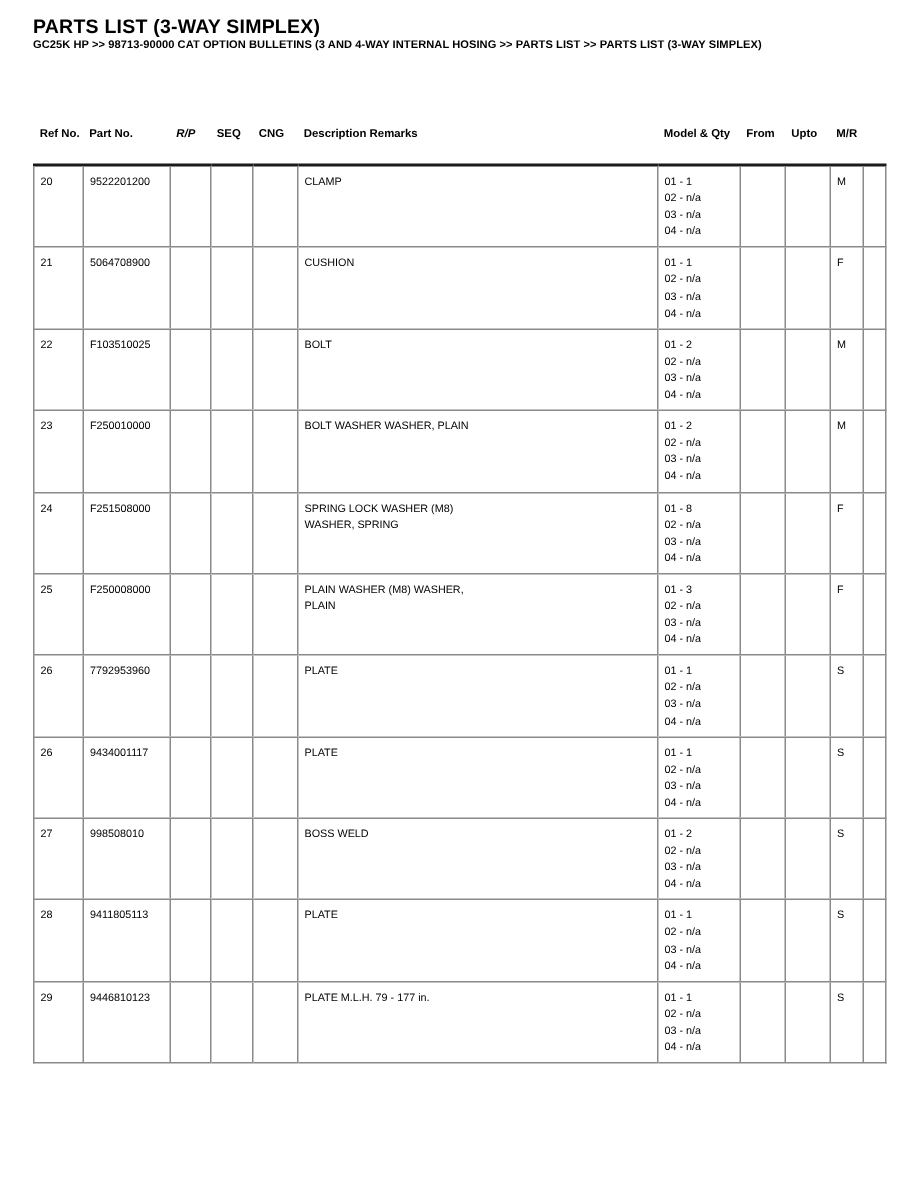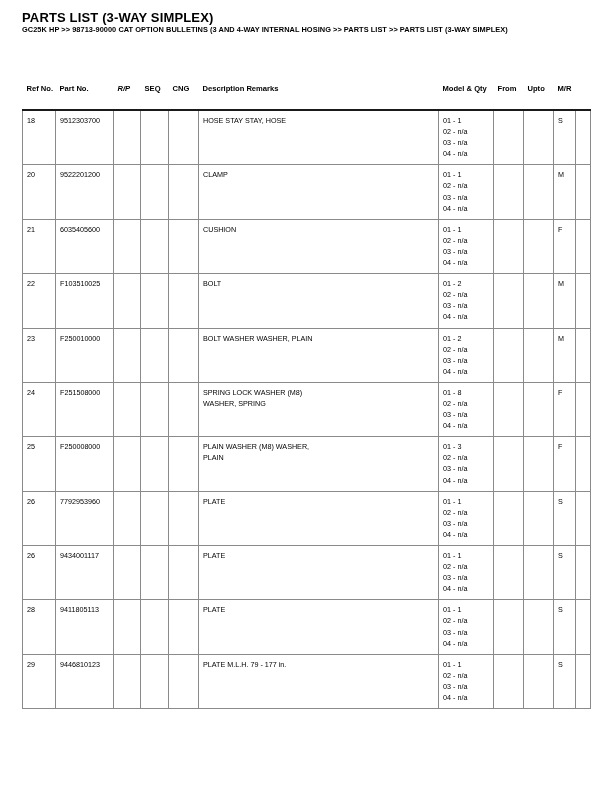--- a/index.html
+++ b/index.html
@@ -122,40 +122,20 @@
         <th class="c-desc">Description Remarks</th>
         <th class="c-model">Model &amp; Qty</th>
         <th class="c-from">From</th>
         <th class="c-upto">Upto</th>
         <th class="c-mr">M/R</th>
         <th class="c-tail"></th>
       </tr>
     </thead>
     <tbody id="parts-body">
         <tr>
-          <td class="c-ref">18</td>
-          <td class="c-part">9512303700</td>
-          <td class="c-rp"></td>
-          <td class="c-seq"></td>
-          <td class="c-cng"></td>
-          <td class="c-desc">
-            <span class="desc-line">HOSE STAY STAY, HOSE</span>
-          </td>
-          <td class="c-model">
-            <span class="qty-line">01 - 1</span>
-            <span class="qty-line">02 - n/a</span>
-            <span class="qty-line">03 - n/a</span>
-            <span class="qty-line">04 - n/a</span>
-          </td>
-          <td class="c-from"></td>
-          <td class="c-upto"></td>
-          <td class="c-mr">S</td>
-          <td class="c-tail last-col"></td>
-        </tr>
-        <tr>
           <td class="c-ref">20</td>
           <td class="c-part">9522201200</td>
           <td class="c-rp"></td>
           <td class="c-seq"></td>
           <td class="c-cng"></td>
           <td class="c-desc">
             <span class="desc-line">CLAMP</span>
           </td>
           <td class="c-model">
             <span class="qty-line">01 - 1</span>
@@ -163,21 +143,21 @@
             <span class="qty-line">03 - n/a</span>
             <span class="qty-line">04 - n/a</span>
           </td>
           <td class="c-from"></td>
           <td class="c-upto"></td>
           <td class="c-mr">M</td>
           <td class="c-tail last-col"></td>
         </tr>
         <tr>
           <td class="c-ref">21</td>
-          <td class="c-part">6035405600</td>
+          <td class="c-part">5064708900</td>
           <td class="c-rp"></td>
           <td class="c-seq"></td>
           <td class="c-cng"></td>
           <td class="c-desc">
             <span class="desc-line">CUSHION</span>
           </td>
           <td class="c-model">
             <span class="qty-line">01 - 1</span>
             <span class="qty-line">02 - n/a</span>
             <span class="qty-line">03 - n/a</span>
@@ -304,20 +284,40 @@
             <span class="qty-line">02 - n/a</span>
             <span class="qty-line">03 - n/a</span>
             <span class="qty-line">04 - n/a</span>
           </td>
           <td class="c-from"></td>
           <td class="c-upto"></td>
           <td class="c-mr">S</td>
           <td class="c-tail last-col"></td>
         </tr>
         <tr>
+          <td class="c-ref">27</td>
+          <td class="c-part">998508010</td>
+          <td class="c-rp"></td>
+          <td class="c-seq"></td>
+          <td class="c-cng"></td>
+          <td class="c-desc">
+            <span class="desc-line">BOSS WELD</span>
+          </td>
+          <td class="c-model">
+            <span class="qty-line">01 - 2</span>
+            <span class="qty-line">02 - n/a</span>
+            <span class="qty-line">03 - n/a</span>
+            <span class="qty-line">04 - n/a</span>
+          </td>
+          <td class="c-from"></td>
+          <td class="c-upto"></td>
+          <td class="c-mr">S</td>
+          <td class="c-tail last-col"></td>
+        </tr>
+        <tr>
           <td class="c-ref">28</td>
           <td class="c-part">9411805113</td>
           <td class="c-rp"></td>
           <td class="c-seq"></td>
           <td class="c-cng"></td>
           <td class="c-desc">
             <span class="desc-line">PLATE</span>
           </td>
           <td class="c-model">
             <span class="qty-line">01 - 1</span>

